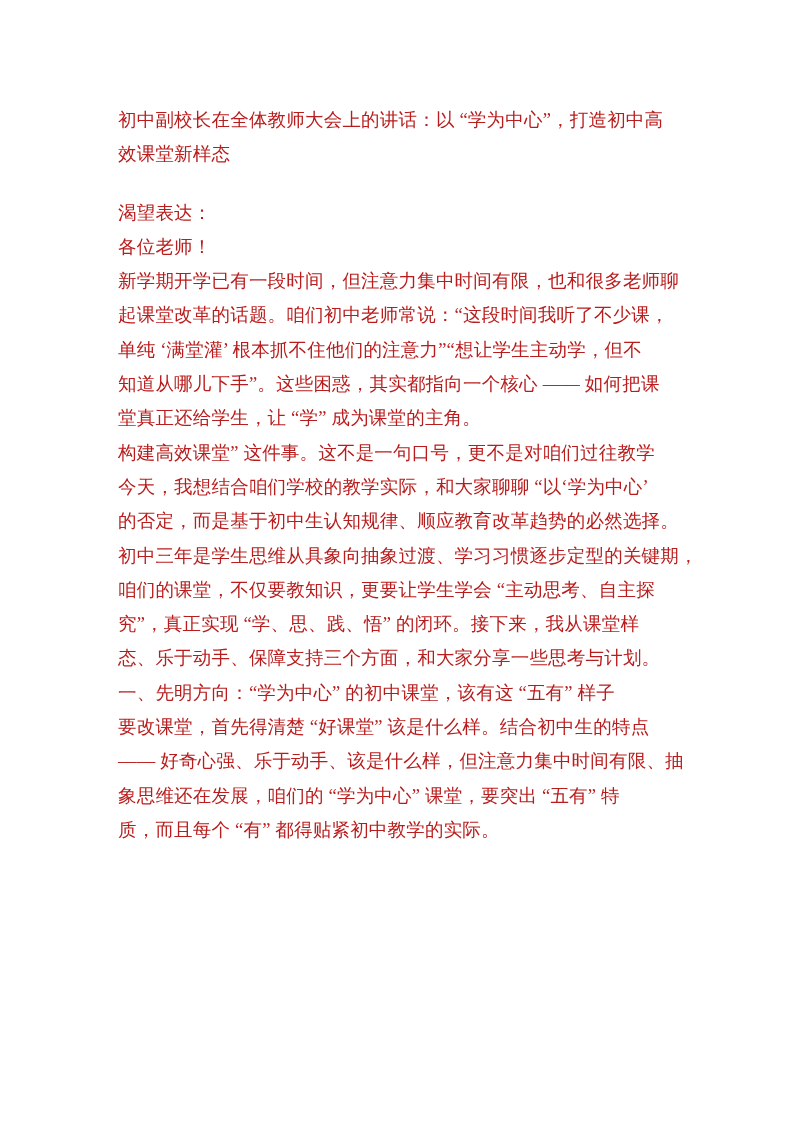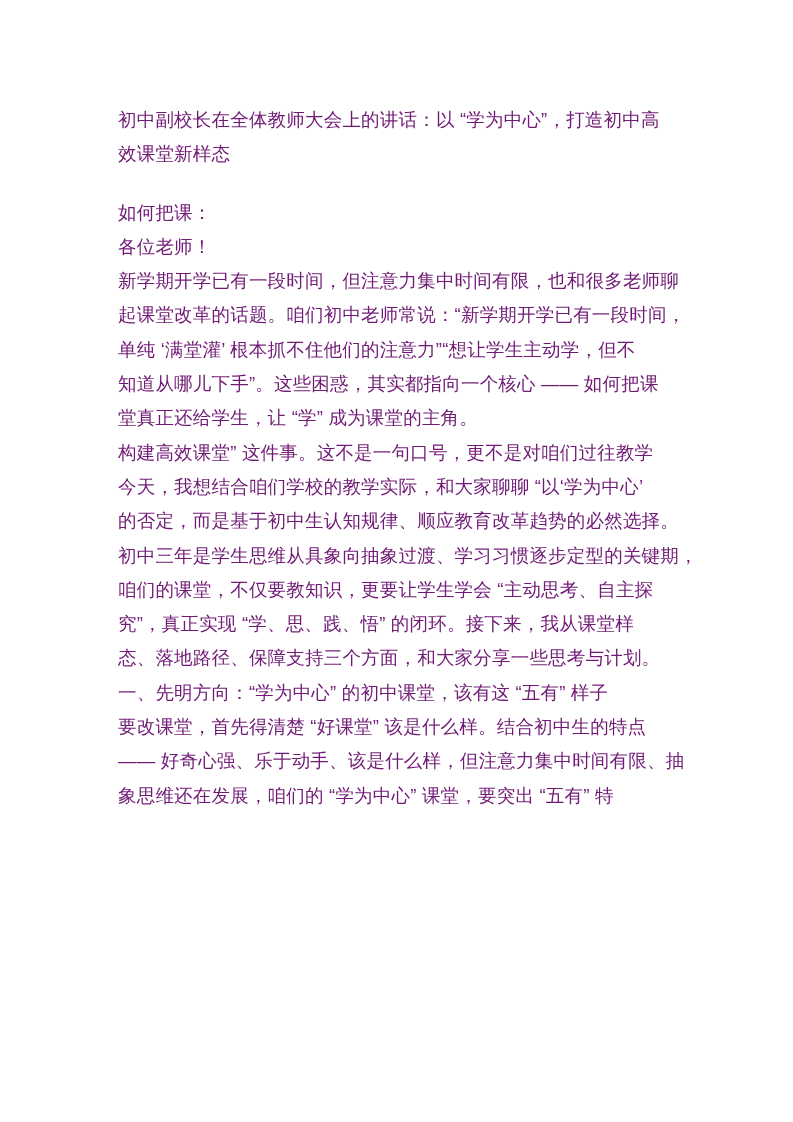--- a/index.html
+++ b/index.html
@@ -2,47 +2,48 @@
 <html><head>
 <meta charset="utf-8">
 <style>
   html, body { margin: 0; padding: 0; background: #ffffff; }
   body { width: 793px; height: 1122px; position: relative; overflow: hidden; }
   .page {
     position: absolute;
     left: 118px;
     top: 103px;
     width: 560px;
-    font-family: Liberation Sans, sans-serif;
+    font-family: Liberation Serif, serif;
     font-size: 18.5px;
-    color: #701a75;
+    color: #b91c1c;
     line-height: 34.3px;
   }
   .line { white-space: nowrap; height: 34.3px; overflow: visible; letter-spacing: 0.2px; }
   .gap { height: 24px; }
   .title-line { }
 </style>
 </head>
 <body>
 
 <div class="page">
   <div class="line title-line">初中副校长在全体教师大会上的讲话：以 “学为中心”，打造初中高</div>
   <div class="line title-line">效课堂新样态</div>
   <div class="gap"></div>
-  <div class="line">如何把课：</div>
+  <div class="line">渴望表达：</div>
   <div class="line">各位老师！</div>
   <div class="line">新学期开学已有一段时间，但注意力集中时间有限，也和很多老师聊</div>
-  <div class="line">起课堂改革的话题。咱们初中老师常说：“新学期开学已有一段时间，</div>
+  <div class="line">起课堂改革的话题。咱们初中老师常说：“这段时间我听了不少课，</div>
   <div class="line">单纯 ‘满堂灌’ 根本抓不住他们的注意力”“想让学生主动学，但不</div>
   <div class="line">知道从哪儿下手”。这些困惑，其实都指向一个核心 —— 如何把课</div>
   <div class="line">堂真正还给学生，让 “学” 成为课堂的主角。</div>
   <div class="line">构建高效课堂” 这件事。这不是一句口号，更不是对咱们过往教学</div>
   <div class="line">今天，我想结合咱们学校的教学实际，和大家聊聊 “以‘学为中心’</div>
   <div class="line">的否定，而是基于初中生认知规律、顺应教育改革趋势的必然选择。</div>
   <div class="line">初中三年是学生思维从具象向抽象过渡、学习习惯逐步定型的关键期，</div>
   <div class="line">咱们的课堂，不仅要教知识，更要让学生学会 “主动思考、自主探</div>
   <div class="line">究”，真正实现 “学、思、践、悟” 的闭环。接下来，我从课堂样</div>
-  <div class="line">态、落地路径、保障支持三个方面，和大家分享一些思考与计划。</div>
+  <div class="line">态、乐于动手、保障支持三个方面，和大家分享一些思考与计划。</div>
   <div class="line">一、先明方向：“学为中心” 的初中课堂，该有这 “五有” 样子</div>
   <div class="line">要改课堂，首先得清楚 “好课堂” 该是什么样。结合初中生的特点</div>
   <div class="line">—— 好奇心强、乐于动手、该是什么样，但注意力集中时间有限、抽</div>
   <div class="line">象思维还在发展，咱们的 “学为中心” 课堂，要突出 “五有” 特</div>
+  <div class="line">质，而且每个 “有” 都得贴紧初中教学的实际。</div>
 </div>
 
 </body></html>

